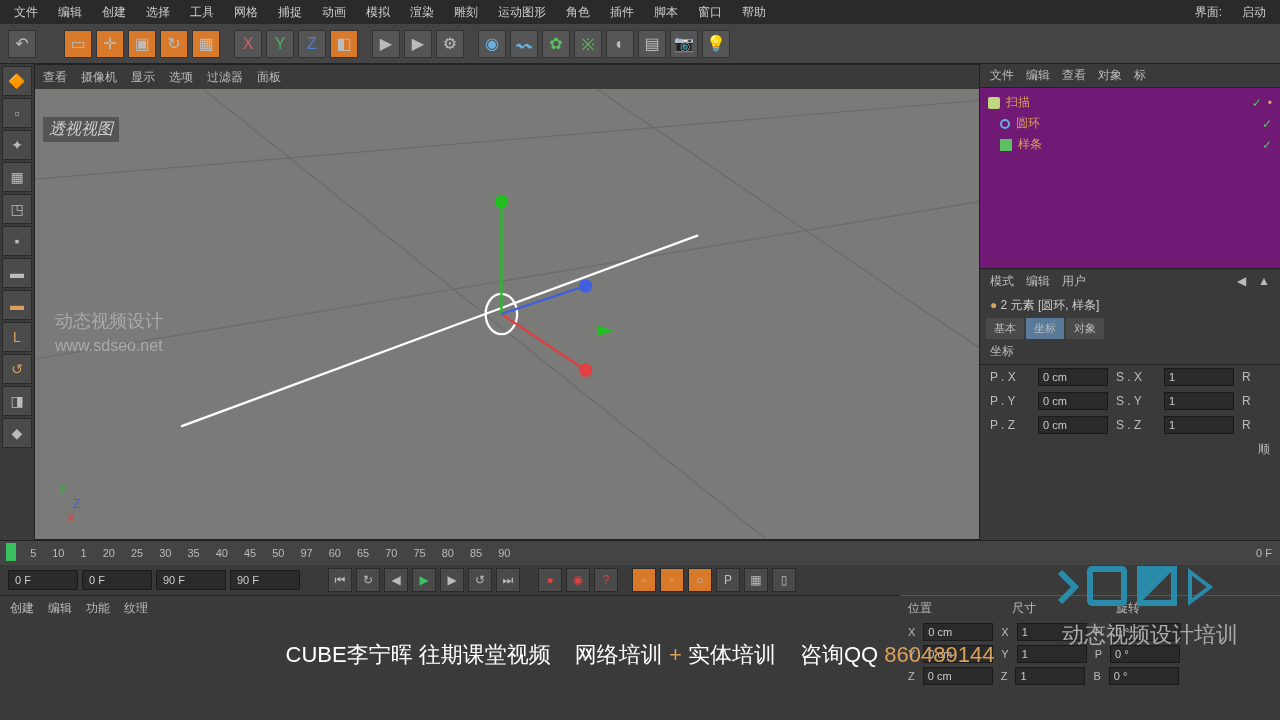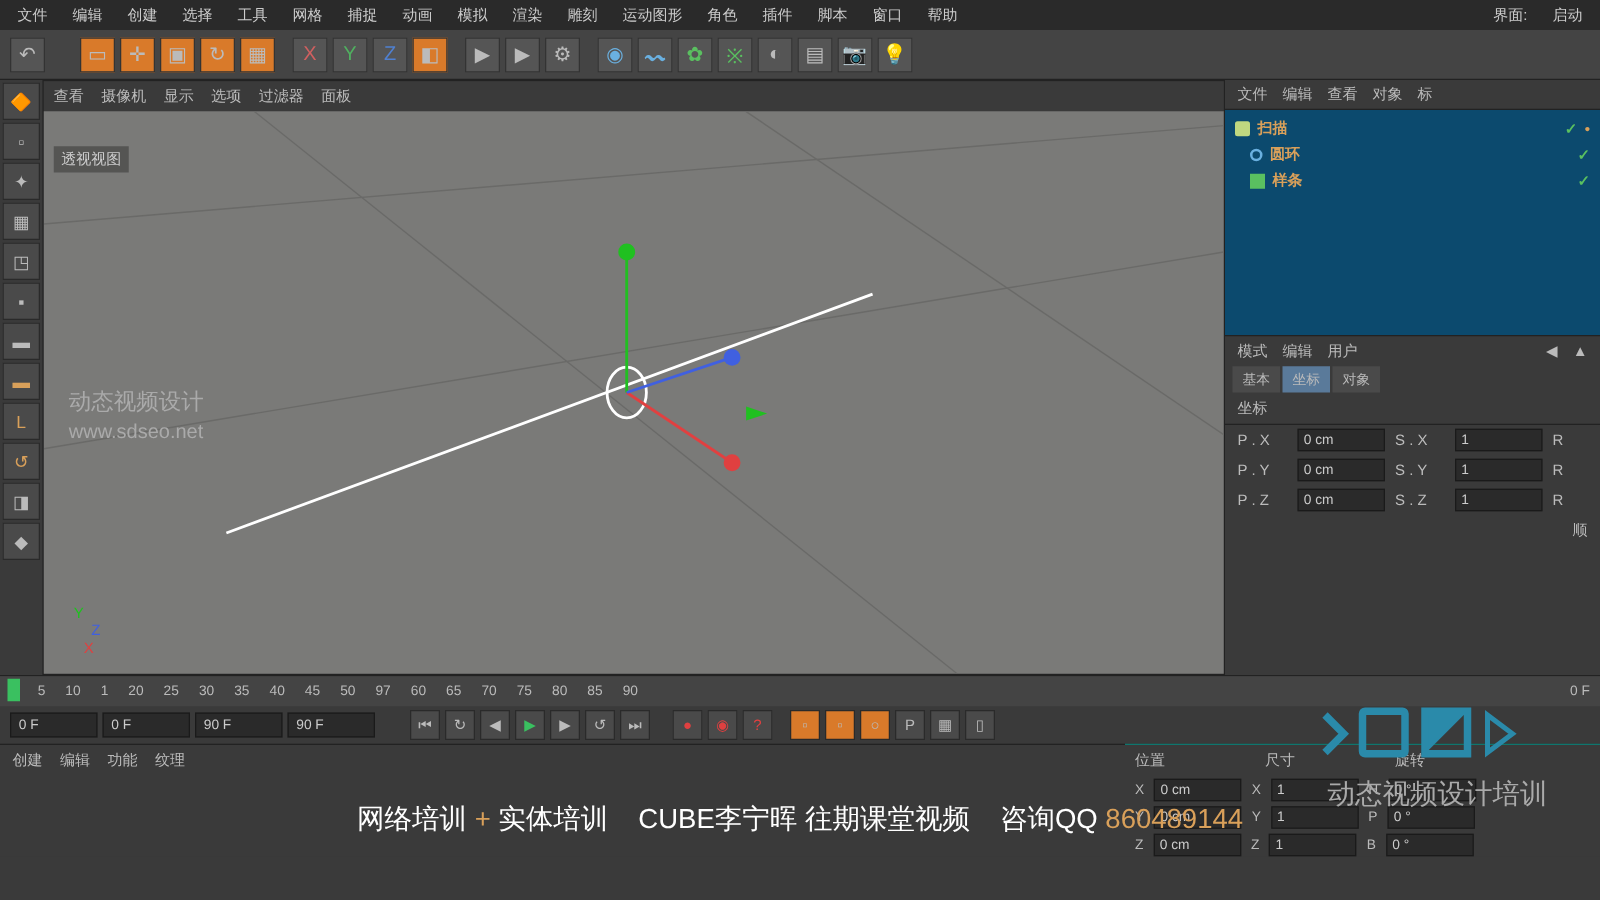--- a/index.html
+++ b/index.html
@@ -10,28 +10,28 @@
 .toolbar-row { background: #444; height: 40px; display: flex; align-items: center; padding: 0 8px; gap: 4px; border-bottom: 1px solid #222; }
 .tool-btn { width: 28px; height: 28px; background: #555; border: 1px solid #333; display: flex; align-items: center; justify-content: center; font-size: 16px; cursor: pointer; }
 .tool-btn.orange { background: #d97a2a; }
 .tool-btn.blue { color: #6ab0e0; }
 .tool-btn.green { color: #5ac060; }
 .main-area { display: flex; height: 476px; }
 .left-tools { width: 34px; background: #3a3a3a; display: flex; flex-direction: column; gap: 2px; padding: 2px; }
 .side-tool { width: 30px; height: 30px; background: #4a4a4a; border: 1px solid #2a2a2a; display: flex; align-items: center; justify-content: center; font-size: 14px; cursor: pointer; }
 .viewport-area { flex: 1; display: flex; flex-direction: column; background: #333; border: 1px solid #222; }
 .viewport-menu { height: 24px; background: #3a3a3a; display: flex; align-items: center; padding: 0 8px; gap: 14px; }
-.viewport-label { position: absolute; top: 28px; left: 8px; color: #ccc; font-size: 12px; background: rgba(0,0,0,0.3); padding: 2px 6px; }
+.viewport-label { position: absolute; top: 28px; left: 8px; color: #ccc; font-size: 16px; background: rgba(0,0,0,0.3); padding: 2px 6px; font-style: italic; }
 .viewport { flex: 1; background: #7a7a78; position: relative; overflow: hidden; }
 .watermark { position: absolute; left: 20px; top: 220px; color: #aaa; font-size: 18px; }
 .watermark2 { position: absolute; left: 20px; top: 248px; color: #aaa; font-size: 16px; }
 .axis-gizmo { position: absolute; left: 24px; bottom: 14px; font-size: 12px; }
 .right-panel { width: 300px; background: #3a3a3a; display: flex; flex-direction: column; }
 .panel-tabs { height: 24px; background: #3a3a3a; display: flex; align-items: center; gap: 12px; padding: 0 10px; border-bottom: 1px solid #222; }
-.obj-list { height: 180px; background: #0c4a6e; padding: 4px; font-weight: bold; }
+.obj-list { height: 180px; background: #701a75; padding: 4px; }
 .obj-item { display: flex; align-items: center; gap: 6px; padding: 2px 4px; color: #d9a05a; font-size: 12px; }
 .obj-icon { width: 12px; height: 12px; display: inline-block; }
 .icon-sweep { background: #c0d880; border-radius: 2px; }
 .icon-circle { border: 2px solid #6ab0e0; border-radius: 50%; background: none; width: 10px; height: 10px; }
 .icon-spline { background: #5ac060; }
 .attr-panel { flex: 1; background: #3a3a3a; border-top: 1px solid #222; }
 .attr-header { height: 24px; display: flex; align-items: center; gap: 12px; padding: 0 10px; }
 .attr-title { padding: 4px 10px; background: #3a3a3a; color: #ccc; font-size: 12px; }
 .attr-tabs { display: flex; gap: 2px; padding: 0 6px; }
 .attr-tab { padding: 3px 8px; background: #4a4a4a; font-size: 11px; cursor: pointer; }
@@ -197,20 +197,23 @@
       </div>
     </div>
     <div class="attr-panel">
       <div class="attr-header">
         <span>模式</span>
         <span>编辑</span>
         <span>用户</span>
         <span style="margin-left:auto">◀</span>
         <span>▲</span>
       </div>
+      <div class="attr-title">
+        <span style="color:#d9a05a">●</span> <span>2 元素 [圆环, 样条]</span>
+      </div>
       <div class="attr-tabs">
         <div class="attr-tab">基本</div>
         <div class="attr-tab active">坐标</div>
         <div class="attr-tab">对象</div>
       </div>
       <div class="attr-section">坐标</div>
       <div class="coord-row">
         <span class="coord-label">P . X</span>
         <input class="coord-input" value="0 cm" style="">
         <span class="coord-label">S . X</span>
@@ -333,16 +336,16 @@
     <path d="M 10 45 L 25 30 L 10 15" stroke="#2a8aaa" stroke-width="6" fill="none"></path>
     <rect x="40" y="12" width="34" height="34" stroke="#2a8aaa" stroke-width="6" fill="none" rx="2"></rect>
     <path d="M 90 12 L 124 12 L 90 46 Z" fill="#2a8aaa"></path>
     <rect x="90" y="12" width="34" height="34" stroke="#2a8aaa" stroke-width="6" fill="none"></rect>
     <path d="M 140 15 L 160 30 L 140 45 Z" stroke="#2a8aaa" stroke-width="4" fill="none"></path>
   </svg>
   <div style="color:#aaa;font-size:22px">动态视频设计培训</div>
 </div>
 
 <div class="footer">
+  <span>CUBE李宁晖 往期课堂视频</span>
   <span><span>网络培训</span> <span class="plus">+</span> <span>实体培训</span></span>
-  <span>CUBE李宁晖 往期课堂视频</span>
   <span><span>咨询QQ</span> <span class="qq">860489144</span></span>
 </div>
 
 </body></html>

